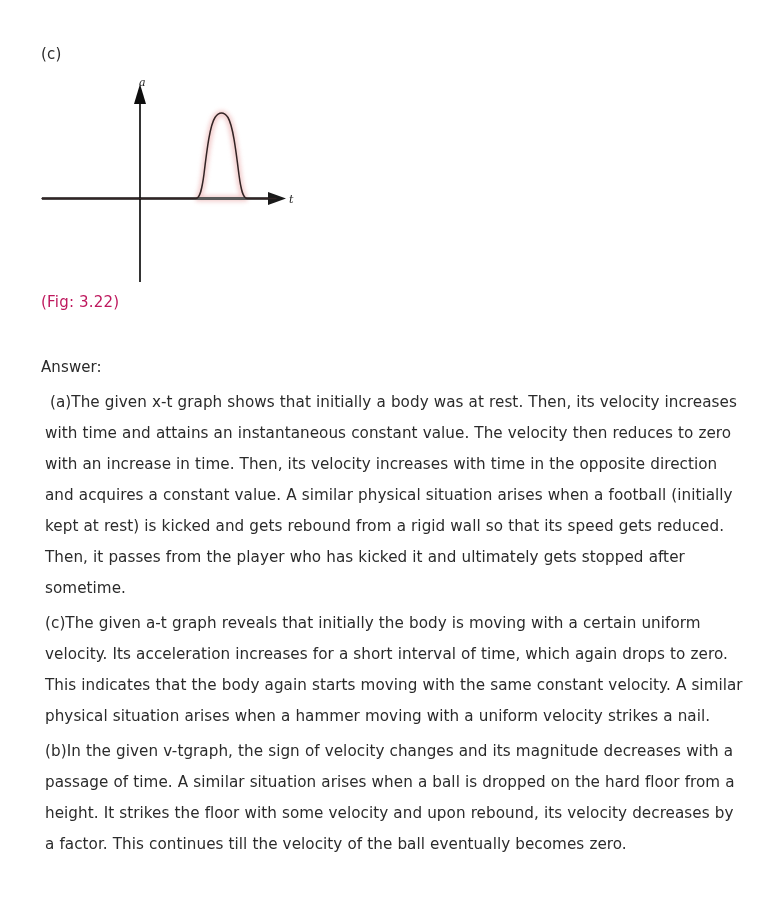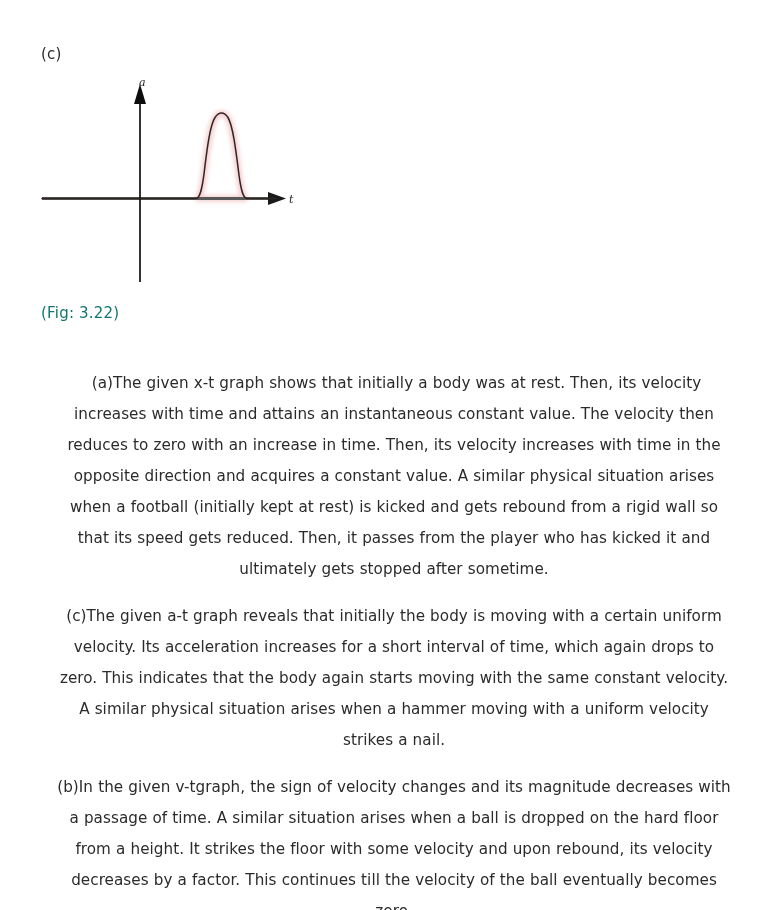--- a/index.html
+++ b/index.html
@@ -40,24 +40,24 @@
     width: 320px;
     height: 225px;
   }
   .graph-wrap svg {
     display: block;
   }
 
   .fig-caption {
     position: absolute;
     left: 41px;
-    top: 304px;
+    top: 293px;
     font-size: 15px;
     line-height: 19px;
-    color: #0f766e;
+    color: #be185d;
     letter-spacing: 0.2px;
   }
 
   
   .answer-block {
     position: absolute;
     left: 41px;
     top: 352px;
     width: 706px;
   }
@@ -65,22 +65,22 @@
     font-size: 15px;
     line-height: 31px;
     color: #2b2b2b;
     margin: 0 0 0 0;
     letter-spacing: 0.1px;
   }
   .answer-para {
     font-size: 15.2px;
     line-height: 31px;
     color: #2b2b2b;
-    margin: 16px;
-    text-align: center;
+    margin: 4px;
+    text-align: left;
     letter-spacing: 0.05px;
     word-spacing: 0.2px;
   }
   .answer-para.indent {
     text-indent: 5px;
   }
 </style>
 </head>
 <body>
 
@@ -135,18 +135,19 @@
       </g>
 
       <text x="99" y="16" font-family="DejaVu Serif, serif" font-size="11" font-style="italic" fill="#1a1a1a">a</text>
       <text x="249" y="133" font-family="DejaVu Serif, serif" font-size="11" font-style="italic" fill="#1a1a1a">t</text>
     </svg>
   </div>
 
   <div class="fig-caption">(Fig: 3.22)</div>
 
   <div class="answer-block">
+    <div class="answer-heading">Answer:</div>
     <p class="answer-para indent">(a)The given x-t graph shows that initially a body was at rest. Then, its velocity increases with time and attains an instantaneous constant value. The velocity then reduces to zero with an increase in time. Then, its velocity increases with time in the opposite direction and acquires a constant value. A similar physical situation arises when a football (initially kept at rest) is kicked and gets rebound from a rigid wall so that its speed gets reduced. Then, it passes from the player who has kicked it and ultimately gets stopped after sometime.</p>
     <p class="answer-para">(c)The given a-t graph reveals that initially the body is moving with a certain uniform velocity. Its acceleration increases for a short interval of time, which again drops to zero. This indicates that the body again starts moving with the same constant velocity. A similar physical situation arises when a hammer moving with a uniform velocity strikes a nail.</p>
     <p class="answer-para">(b)In the given v-tgraph, the sign of velocity changes and its magnitude decreases with a passage of time. A similar situation arises when a ball is dropped on the hard floor from a height. It strikes the floor with some velocity and upon rebound, its velocity decreases by a factor. This continues till the velocity of the ball eventually becomes zero.</p>
   </div>
 
 </div>
 
 </body></html>

